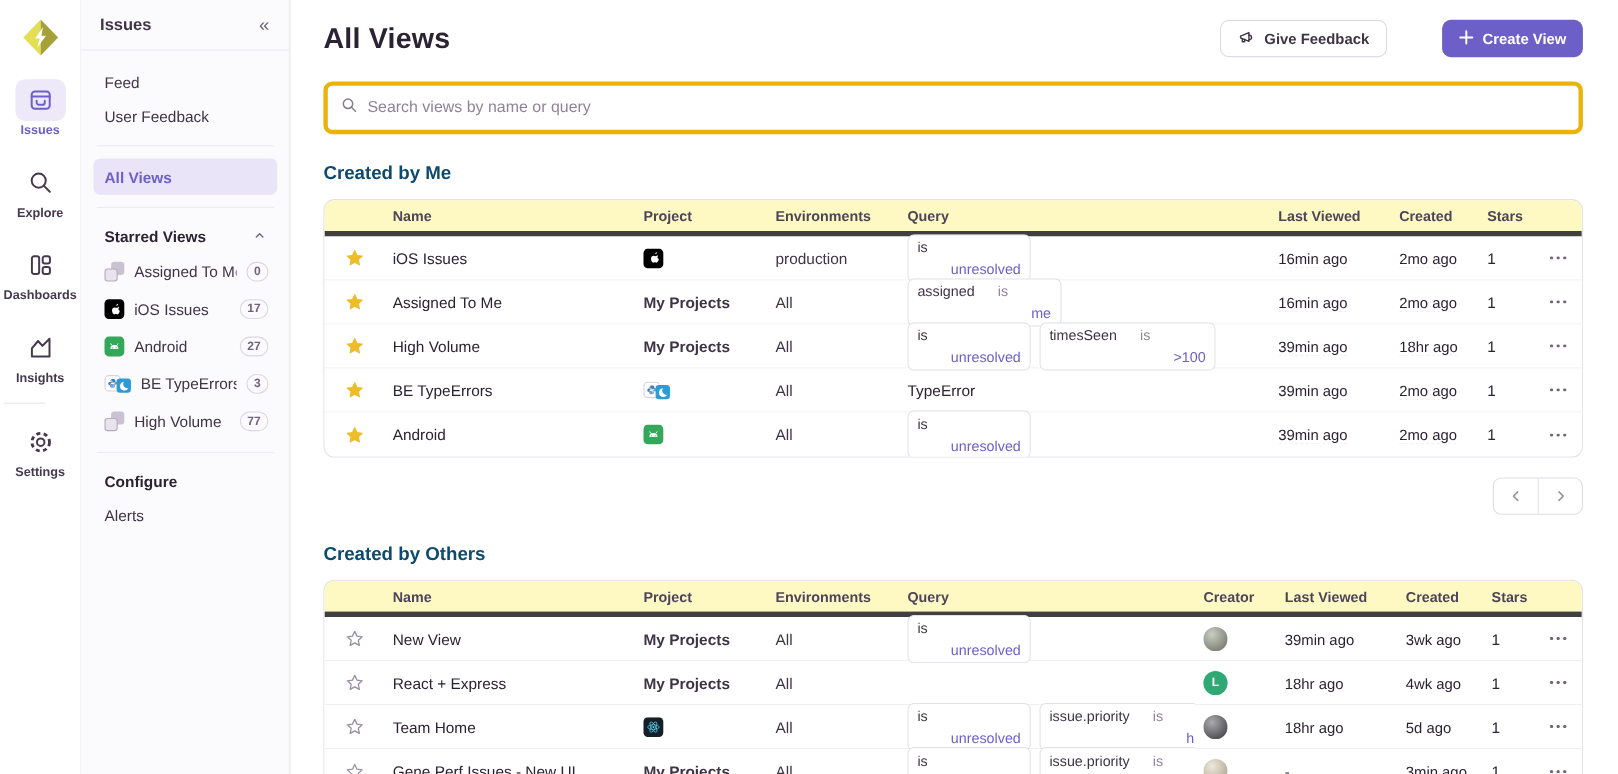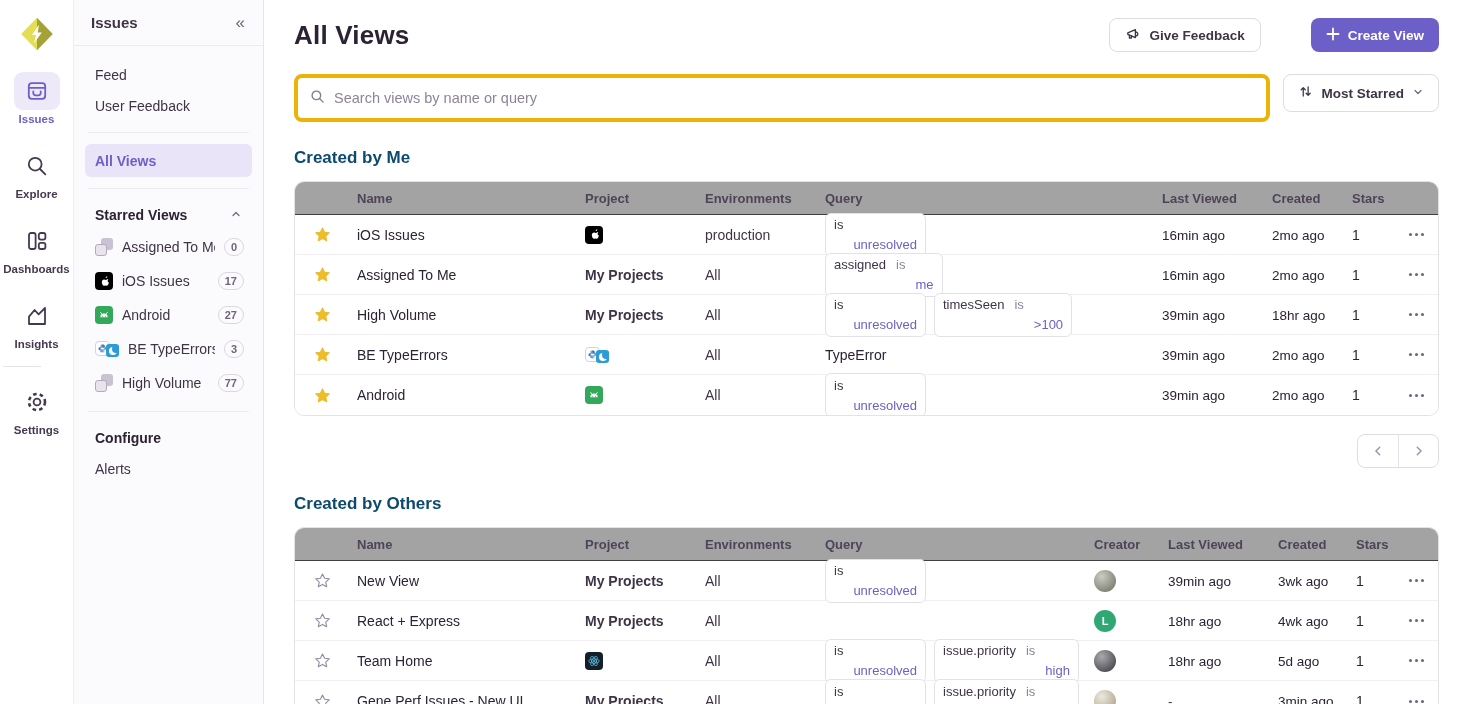--- a/index.html
+++ b/index.html
@@ -80,33 +80,33 @@
   .sort-btn { height:38px; background:#fff; border:1px solid #DFDBE4; border-radius:8px;
               display:flex; align-items:center; gap:8px; padding:0 14px; font-size:13.5px;
               font-weight:700; color:#3E3446; cursor:pointer; }
   .sort-btn .chev { color:#6F647C; }
 
   .section-h { margin:26px 0 13px; font-size:17px; font-weight:700; color:#0c4a6e; }
   .viewtable { border:1px solid #E4E1E9; border-radius:10px; background:#fff; overflow:hidden; }
   .trow { display:grid; align-items:center; }
   .t-mine  .trow { grid-template-columns:54px 228px 120px 120px 1fr 110px 80px 50px 44px; }
   .t-others .trow { grid-template-columns:54px 228px 120px 120px 1fr 74px 110px 78px 46px 44px; }
-  .thead { background:#a3a3a3; height:33px; border-bottom:1px solid #404040; }
+  .thead { background:#fef9c3; height:33px; border-bottom:5px solid #404040; }
   .th { font-size:13px; font-weight:700; color:#4D4458; padding:0 8px; position:relative; white-space:nowrap; }
   .th.sep::before { content:""; position:absolute; left:-1px; top:9px; bottom:9px; width:1px; background:#DCD8E2; }
   .tbody .trow { height:40px; border-bottom:1px solid #F1EEF4; background:#fff; }
   .tbody .trow:last-child { border-bottom:none; }
   .cell { padding:0 8px; font-size:14px; color:#3E3446; white-space:nowrap; overflow:hidden; }
   .star-cell { display:flex; justify-content:center; padding:0; cursor:pointer; }
   .name-link { color:#2B2233; text-decoration:underline; text-decoration-color:#CBC5D3;
                text-underline-offset:4px; cursor:pointer; }
   .proj-cell { display:flex; align-items:center; gap:8px;font-weight:bold; }
   .query-cell { display:flex; align-items:center; gap:8px; overflow:hidden; }
   .qtoken { flex:0 0 auto; border:1px solid #E4E0EA; border-radius:6px; padding:3.5px 8px;
-            font-size:13px; display:flex; gap:10px; background:#fff; }
+            font-size:13px; display:flex; gap:21px; background:#fff; }
   .seg-key { color:#3E3446; } .seg-op { color:#8D8499; } .seg-val { color:#6C5FC7;margin-top:20px; }
   .qtext { font-size:14px; color:#2B2233; }
   .time { font-size:13.5px; color:#2B2233; text-decoration:underline dashed; text-decoration-color:#BDB5C8;
           text-underline-offset:3px; text-decoration-thickness:1px; }
   .stars-cell { font-size:14px; color:#2B2233; }
   .menu-cell { display:flex; gap:3px; justify-content:center; cursor:pointer; }
   .menu-cell i { width:3px; height:3px; border-radius:50%; background:#6F647C; }
   .creator-cell { display:flex; align-items:center; }
   .avatar { width:22px; height:22px; border-radius:50%; display:flex; align-items:center;
             justify-content:center; font-size:11px; font-weight:700; color:#fff; overflow:hidden; }
@@ -286,34 +286,20 @@
   <div class="controls">
     <div class="searchbar">
       <span>
         <svg width="15" height="15" viewBox="0 0 20 20" fill="none" stroke="#857C92" stroke-width="1.8" stroke-linecap="round">
           <circle cx="8.5" cy="8.5" r="5.7"></circle>
             <path d="M13 13l4.5 4.5"></path>
         </svg>
       </span>
       <input type="text" placeholder="Search views by name or query" style="">
     </div>
-    <button class="sort-btn">
-      <span>
-        <svg width="15" height="15" viewBox="0 0 20 20" fill="none" stroke="#3E3446" stroke-width="1.7" stroke-linecap="round" stroke-linejoin="round">
-          <path d="M7 16V5M7 5 4.3 7.7M7 5l2.7 2.7"></path>
-          <path d="M13.5 4v11M13.5 15l-2.7-2.7M13.5 15l2.7-2.7"></path>
-        </svg>
-      </span>
-      <span>Most Starred</span>
-      <span class="chev">
-        <svg width="12" height="12" viewBox="0 0 20 20" fill="none" stroke="#6F647C" stroke-width="2" stroke-linecap="round" stroke-linejoin="round">
-          <path d="M5 7.5l5 5 5-5"></path>
-        </svg>
-      </span>
-    </button>
   </div>
 
   <h2 class="section-h">Created by Me</h2>
   <div class="viewtable t-mine" id="table-mine">
       <div class="trow thead">
         <div class="th"></div>
         <div class="th">Name</div>
         <div class="th sep">Project</div>
         <div class="th sep">Environments</div>
         <div class="th sep">Query</div>

